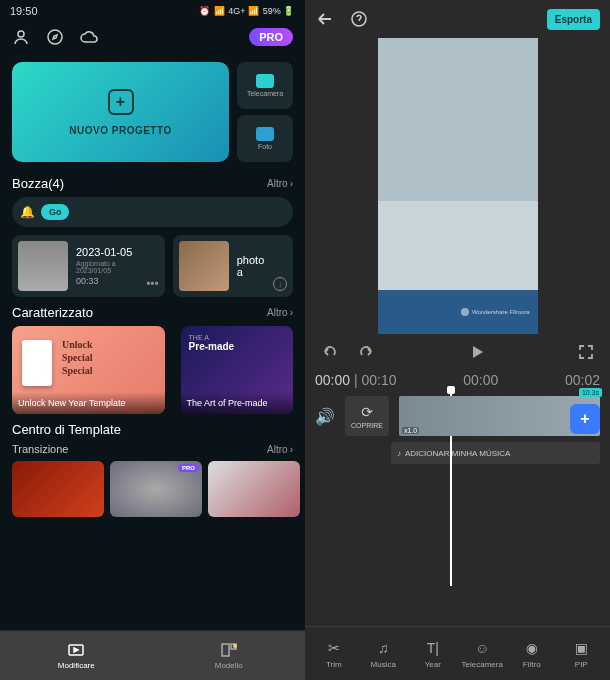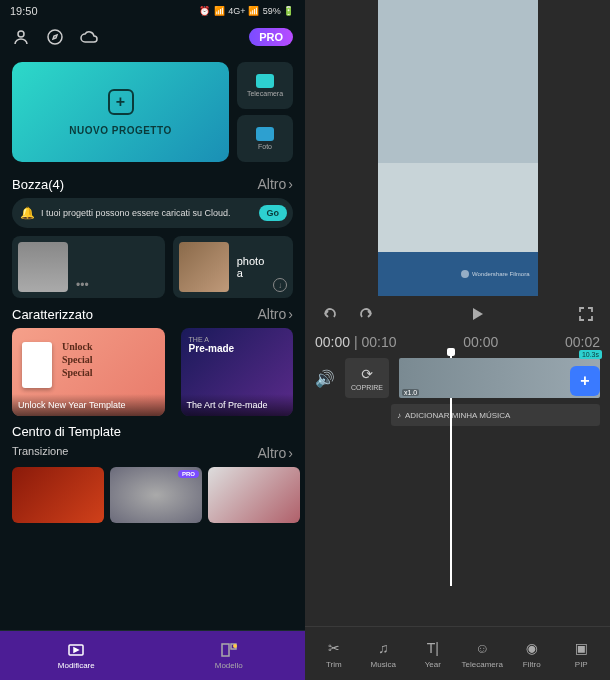--- a/index.html
+++ b/index.html
@@ -24,21 +24,21 @@
 .np-plus { width: 26px; height: 26px; border: 2px solid #0a3a3a; border-radius: 6px; display: flex; align-items: center; justify-content: center; color: #0a3a3a; font-size: 16px; font-weight: bold; }
 .np-label { font-size: 10px; font-weight: bold; color: #0a3a3a; letter-spacing: 0.5px; }
 .np-side { width: 56px; display: flex; flex-direction: column; gap: 6px; }
 .np-sbtn { flex: 1; background: #1a2a2e; border-radius: 8px; display: flex; flex-direction: column; align-items: center; justify-content: center; gap: 2px; }
 .np-sbtn .sicon { width: 18px; height: 14px; background: #2dd0d0; border-radius: 3px; }
 .np-sbtn .slabel { font-size: 7px; color: #aaa; }
 
 
 .sec-h { display: flex; justify-content: space-between; align-items: center; padding: 8px 12px 6px; }
 .sec-title { font-size: 13px; color: #fff; }
-.sec-more { font-size: 14px; color: #999; display: flex; gap: 2px; margin-left: 12px; }
+.sec-more { font-size: 10px; color: #999; display: flex; align-items: center; gap: 2px; margin-left: 12px; }
 
 
 .cloud-banner { margin: 0 12px 8px; background: #1a2a2e; border-radius: 18px; height: 30px; display: flex; align-items: center; padding: 0 6px 0 8px; gap: 6px; }
 .bell { color: #ffc94a; font-size: 12px; }
 .cloud-txt { flex: 1; font-size: 9px; color: #ddd; white-space: nowrap; overflow: hidden; }
 .go-btn { background: #2dd0d0; color: #0a3a3a; font-size: 9px; font-weight: bold; border-radius: 10px; padding: 3px 8px; }
 
 
 .drafts { display: flex; gap: 8px; padding: 0 12px; }
 .draft { background: #1a2a2e; border-radius: 8px; height: 62px; display: flex; align-items: center; padding: 6px; gap: 8px; overflow: hidden; }
@@ -68,21 +68,21 @@
 
 .mat-sub { padding: 4px 12px 2px; font-size: 11px; color: #ccc; display: flex; justify-content: space-between; }
 .mat-row { display: flex; gap: 6px; padding: 4px 12px 0; }
 .mat { width: 92px; height: 56px; border-radius: 6px; flex-shrink: 0; position: relative; }
 .m1 { background: linear-gradient(135deg,#8a1a0a,#d0401a); }
 .m2 { background: radial-gradient(#aaa,#6a6a7a); }
 .m3 { background: linear-gradient(135deg,#ddd,#b0606a); }
 .m-pro { position: absolute; top: 3px; right: 3px; background: #7a4cff; font-size: 6px; padding: 1px 4px; border-radius: 4px; color: #fff; font-weight: bold; }
 
 
-.l-bottom { margin-top: auto; height: 50px; background: #4c1d95; border-top: 1px solid #1a2a2e; display: flex; }
+.l-bottom { margin-top: auto; height: 50px; background: #404040; border-top: 1px solid #1a2a2e; display: flex; }
 .l-bitem { flex: 1; display: flex; flex-direction: column; align-items: center; justify-content: center; gap: 3px; font-size: 8px; color: #aaa; }
 .l-bitem.active { color: #fff; }
 .bicon { width: 18px; height: 16px; }
 
 
 .r-top { height: 38px; display: flex; align-items: center; justify-content: space-between; padding: 0 10px; }
 .r-top-left { display: flex; gap: 14px; align-items: center; }
 .r-icon { width: 20px; height: 20px; display: flex; align-items: center; justify-content: center; color: #ccc; }
 .export-btn { background: #2dd0d0; color: #0a3a3a; font-size: 10px; font-weight: bold; border-radius: 4px; padding: 5px 8px; }
 
@@ -174,27 +174,31 @@
     </div>
   </div>
 
   <div class="sec-h">
     <span class="sec-title">Bozza(4)</span>
     <span class="sec-more"><span>Altro</span> ›</span>
   </div>
 
   <div class="cloud-banner">
     <span class="bell">🔔</span>
-    <span class="cloud-txt">I tuoi progetti possono essere caricati su Cloud.</span>
     <span class="go-btn">Go</span>
   </div>
 
   <div class="drafts">
     <div class="draft d1">
       <div class="thumb"></div>
+      <div class="d-info">
+        <span class="d-title">2023-01-05</span>
+        <span class="d-sub">Aggiornato a 2023/01/05</span>
+        <span class="d-dur">00:33</span>
+      </div>
       <span class="d-dots">•••</span>
     </div>
     <div class="draft d2">
       <div class="thumb thumb2"></div>
       <div class="d-info">
         <span class="d-title">photo a</span>
       </div>
       <span class="d-dl">↓</span>
     </div>
   </div>
@@ -251,20 +255,36 @@
           <rect x="2" y="2" width="7" height="12"></rect>
           <rect x="11" y="2" width="5" height="5"></rect>
           <circle cx="15" cy="4" r="2" fill="#ffc94a" stroke="none"></circle>
         </svg>
       <span>Modello</span>
     </div>
   </div>
 </div>
 
 <div class="panel right">
+  <div class="r-top">
+    <div class="r-top-left">
+      <span class="r-icon">
+          <svg width="18" height="18" viewBox="0 0 18 18" fill="none" stroke="currentColor" stroke-width="2">
+            <path d="M15 9H3m0 0l5-5M3 9l5 5"></path>
+          </svg>
+        </span>
+      <span class="r-icon">
+          <svg width="18" height="18" viewBox="0 0 18 18" fill="none" stroke="currentColor" stroke-width="1.5">
+            <circle cx="9" cy="9" r="7"></circle>
+            <path d="M7 7a2 2 0 113 2c-1 .5-1 1-1 2m0 2v.1"></path>
+          </svg>
+        </span>
+    </div>
+    <div class="export-btn">Esporta</div>
+  </div>
 
   <div class="preview">
     <div class="wm">
       <span class="wm-dot"></span>
         <span>Wondershare Filmora</span>
     </div>
   </div>
 
   <div class="r-controls">
     <div class="r-cleft">

